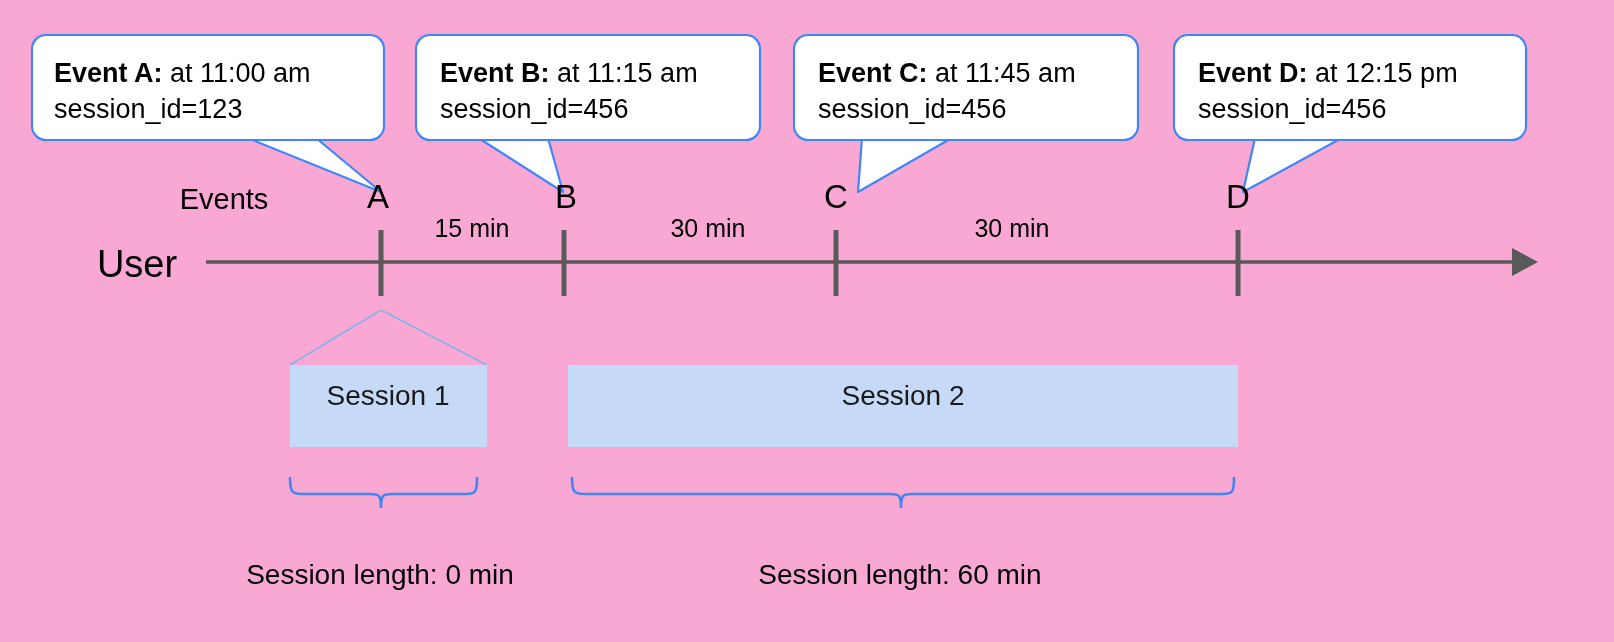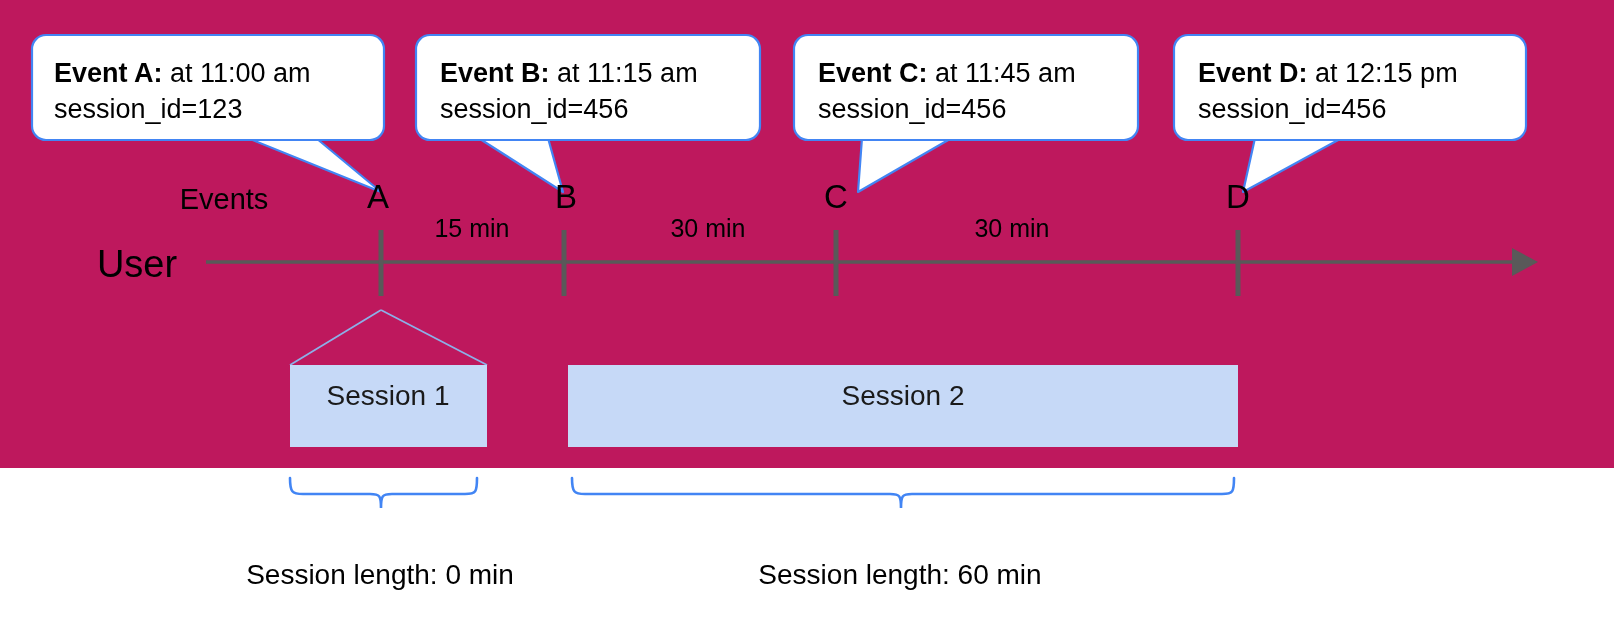--- a/index.html
+++ b/index.html
@@ -10,22 +10,22 @@
   }
   body {
     width: 1614px;
     height: 642px;
     font-family: "Liberation Sans", sans-serif;
     overflow: hidden;
   }
   #diagram-root {
     position: relative;
     width: 1614px;
-    height: 468px;
-    background: #be185d;
+    height: 642px;
+    background: #f9a8d4;
   }
   svg#diagram-svg {
     position: absolute;
     top: 0;
     left: 0;
     width: 1614px;
     height: 642px;
     display: block;
   }
   .callout-box {

